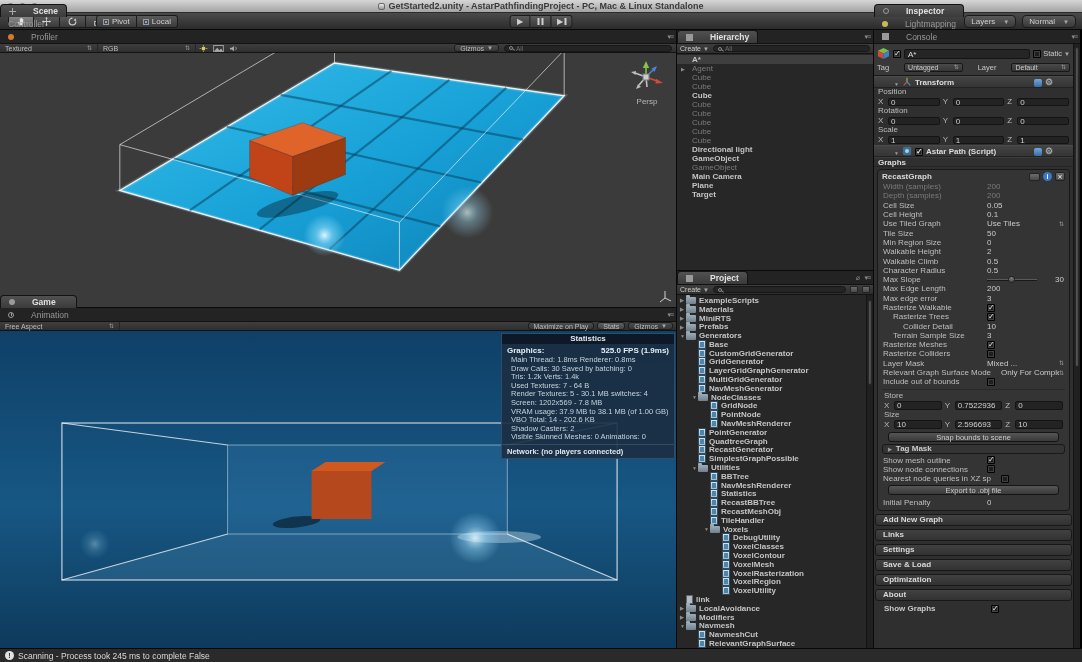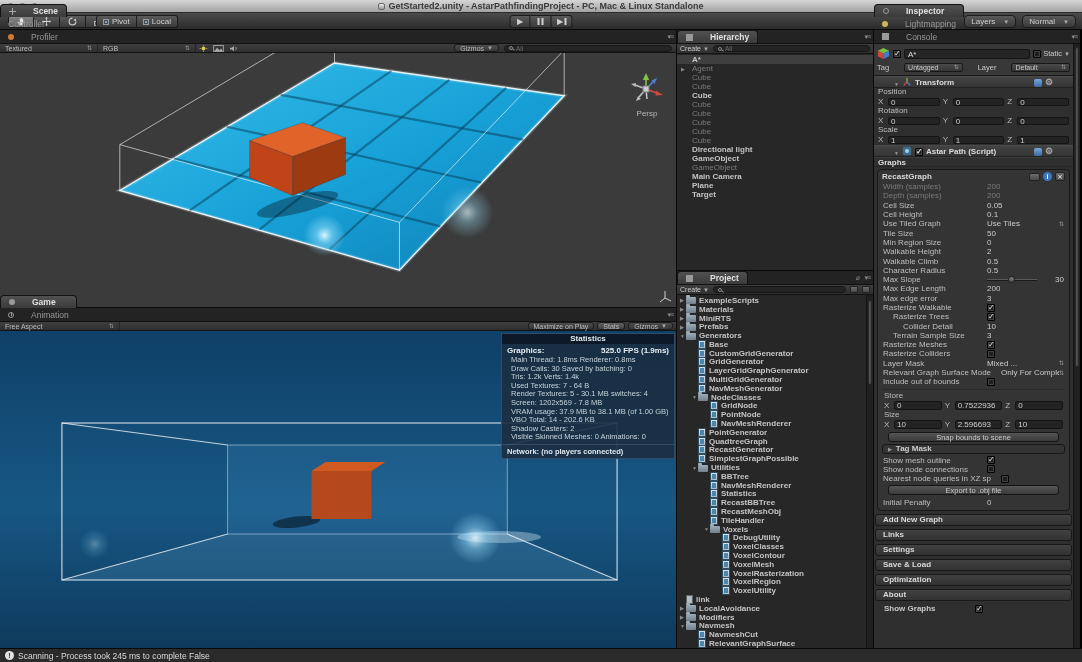--- a/index.html
+++ b/index.html
@@ -68,21 +68,21 @@
   .mag::after{content:"";position:absolute;width:3px;height:1px;background:#8a8a8a;right:-3px;bottom:-1px;transform:rotate(40deg)}
   .ph{color:#6e6e6e;font-size:6.5px}
   .gvbtn{display:flex;align-items:center;gap:3px;height:8px;padding:0 5px;background:linear-gradient(#4c4c4c,#373737);border:1px solid #1c1c1c;border-radius:3px;margin-right:3px;white-space:nowrap}
   .gvbtn.lit{background:linear-gradient(#5e5e5e,#444)}
 
   
   .viewport{flex:1;min-height:0;position:relative;overflow:hidden}
   .scene-vp{background:#3b3b3b}
   .game-vp{background:linear-gradient(#0f4068 0%,#175784 55%,#0e3a5c 100%)}
   .vp-svg{position:absolute;inset:0;width:100%;height:100%}
-  .persp{position:absolute;right:6px;top:12px;width:46px;text-align:center}
+  .persp{position:absolute;right:6px;top:0;width:46px;text-align:center}
   .persp-label{font-size:8px;color:#b8b8b8}
   .miniaxis{position:absolute;right:4px;bottom:4px}
 
   
   .stats{position:absolute;right:1px;top:2px;width:174px;background:rgba(27,45,65,.9);border:1px solid rgba(80,110,140,.45);font-size:7.5px;color:#c6d2db}
   .stats-title{height:10px;line-height:10px;text-align:center;font-size:8px;font-weight:bold;color:#dfe8ef;background:rgba(12,24,38,.92)}
   .stats-head{display:flex;justify-content:space-between;padding:2px 5px 1px;font-size:8px;font-weight:bold;color:#e6edf3}
   .stats-line{padding:0 5px 0 9px;line-height:8.6px;white-space:nowrap;overflow:hidden}
   .stats-net{margin-top:2px;border-top:1px solid rgba(80,110,140,.45);padding:2px 5px;font-weight:bold;color:#dfe8ef}
 
@@ -149,21 +149,21 @@
   .prop.i2 .lbl{padding-left:20px}
   .prop.wide .lbl{width:118px}
   .prop .updn{margin-left:auto}
   .slider{width:50px;height:0;border-top:1px solid #5a5a5a;border-bottom:1px solid #1a1a1a;position:relative;margin-right:8px}
   .sthumb{position:absolute;left:42%;top:-4px;width:7px;height:7px;border-radius:50%;background:linear-gradient(#808080,#4c4c4c);border:1px solid #1f1f1f}
   .sep{border-top:1px solid #292929;margin:2px 2px}
   .ibtn{display:block;margin:2px 8px;height:10px;line-height:9px;text-align:center;background:linear-gradient(#565656,#3a3a3a);border:1px solid #151515;border-radius:3px;color:#cccccc;font-size:7.5px}
   .foldbox{margin:2px 2px;height:10px;border:1px solid #181818;border-radius:3px;display:flex;align-items:center;gap:4px;padding:0 5px;font-weight:bold;color:#cccccc}
   .strip{margin:3px 1px 0;height:12px;background:linear-gradient(#414141,#323232);border:1px solid #181818;border-radius:3px;display:flex;align-items:center;padding:0 7px;font-weight:bold;color:#d8d8d8}
   .showrow{display:flex;align-items:center;height:12px;padding:0 10px;margin-top:2px}
-  .showrow .lbl{width:91px;font-weight:bold;color:#c8c8c8}
+  .showrow .lbl{width:107px;font-weight:bold;color:#c8c8c8}
   .abtn{display:block;margin:1.5px 4px;height:10px;line-height:9px;text-align:center;background:linear-gradient(#565656,#3a3a3a);border:1px solid #151515;border-radius:3px;color:#cccccc;font-size:7.5px}
 
   
   .statusbar{height:14px;flex:none;background:#2a2a2a;border-top:1px solid #080808;display:flex;align-items:center;gap:4px;padding:0 5px}
   .sicon{width:9px;height:9px;border-radius:50%;background:#e2e2e2;color:#2a2a2a;font-size:7px;font-weight:bold;text-align:center;line-height:9px;flex:none}
   .smsg{font-size:8.5px;color:#dadada;white-space:nowrap}
 </style>
 </head>
 <body>
 

